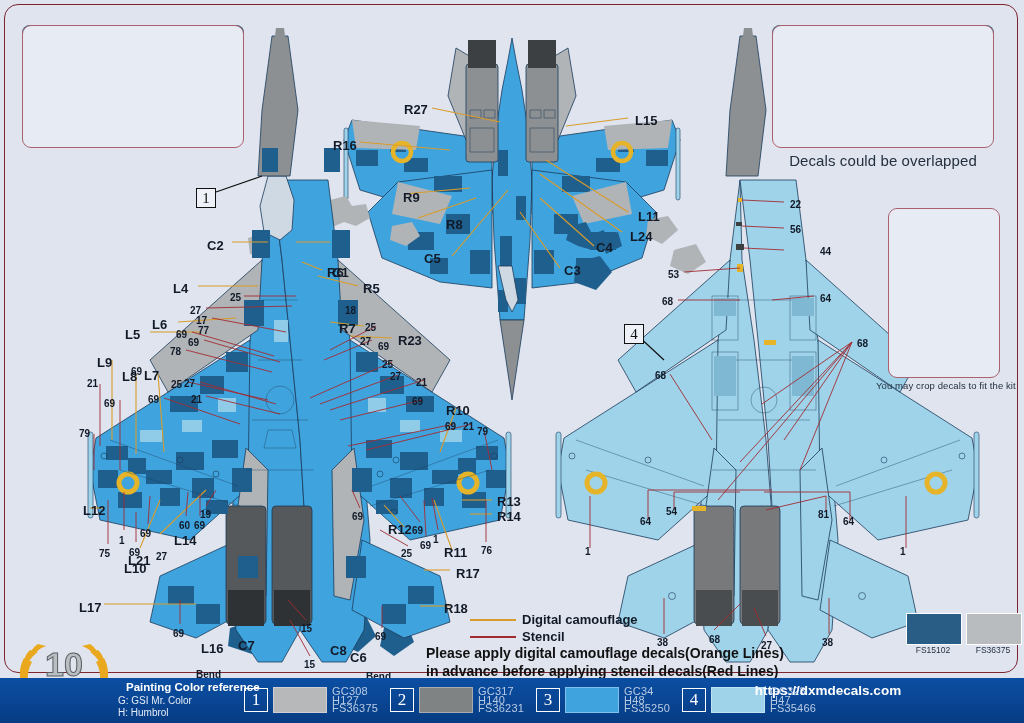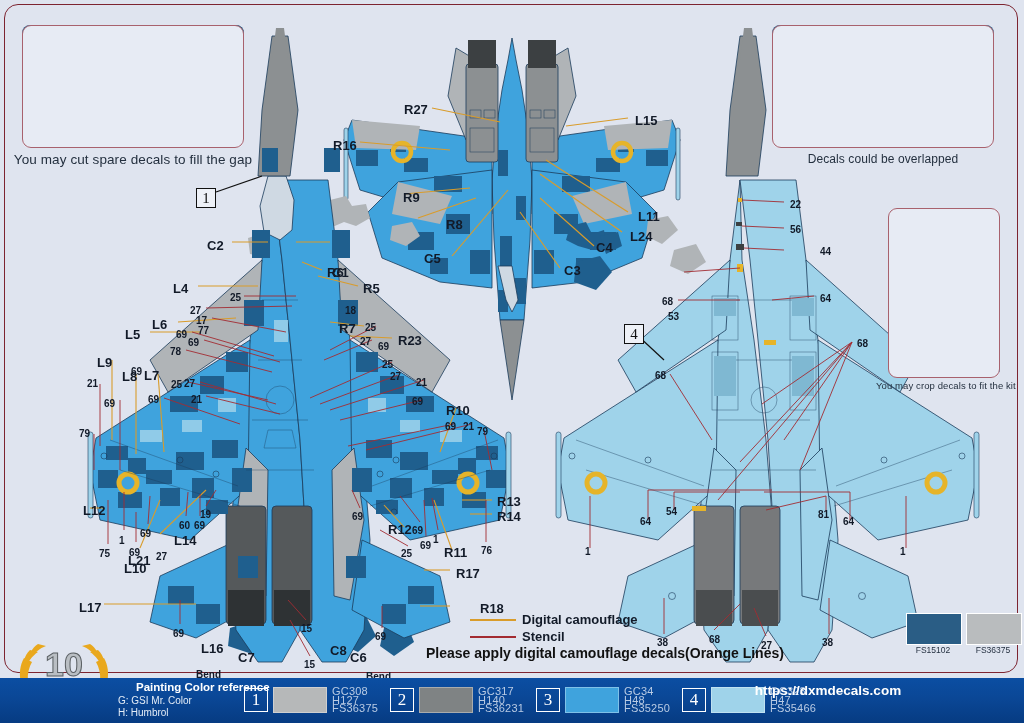--- a/index.html
+++ b/index.html
@@ -27,21 +27,21 @@
   .inset-cap{
     position:absolute;text-align:center;color:#24303f;
     font-size:13.5px;letter-spacing:.1px;white-space:nowrap;
   }
 
   
   .bottombar{
     position:absolute;left:0;top:678px;width:1024px;height:45px;
     background:linear-gradient(to bottom,#0b4ea2 0%, #0a4796 45%, #063b82 100%);
   }
-  .bb-title{position:absolute;left:128px;top:681px;color:#fff;font-size:11.5px;font-weight:bold;line-height:13px;padding-left:8px;}
+  .bb-title{position:absolute;left:118px;top:681px;color:#fff;font-size:11.5px;font-weight:bold;line-height:13px;padding-left:8px;}
   .bb-sub{position:absolute;left:118px;top:695px;color:#e3ecf7;font-size:10px;line-height:12px;}
   .chip-group{position:absolute;display:flex;align-items:center;gap:5px;}
   .chip-num{
     width:24px;height:24px;border:1.6px solid #fff;color:#fff;
     display:flex;align-items:center;justify-content:center;
     font-size:17px;font-family:"Liberation Serif",serif;box-sizing:border-box;
   }
   .chip-sw{width:52px;height:24px;border:1px solid #ffffff55;}
   .chip-codes{color:#b9cbe4;font-size:11px;line-height:8.4px;letter-spacing:.2px;}
   .bb-links{position:absolute;right:16px;top:682px;text-align:center;color:#fff;
@@ -563,24 +563,23 @@
       <path d="M636,334 L664,360"></path>
     </g>
 
     <g>
       <line x1="470" y1="620" x2="516" y2="620" stroke="#d99c2b" stroke-width="1.8"></line>
       <line x1="470" y1="637" x2="516" y2="637" stroke="#a32b32" stroke-width="1.8"></line>
     </g>
   </svg>
 
   <div class="inset" style="left:22px;top:25px;width:222px;height:123px;"></div>
-  <div class="inset-cap" style="left:10px;top:152px;width:246px;">You may cut spare decals to fill the gap</div>
 
   <div class="inset" style="left:772px;top:25px;width:222px;height:123px;"></div>
-  <div class="inset-cap" style="left:760px;top:152px;width:246px;font-size:12px;">Decals could be overlapped</div>
+  <div class="inset-cap" style="left:760px;top:152px;width:246px;font-size:15px;">Decals could be overlapped</div>
 
   <div class="inset" style="left:888px;top:208px;width:112px;height:170px;"></div>
   <div class="inset-cap caption-small" style="left:876px;top:380px;width:136px;font-size:9.5px;">You may crop decals to fit the kit</div>
 
   <div class="boxnum" style="left:196px;top:188px;">1</div>
   <div class="boxnum" style="left:624px;top:324px;">4</div>
 
   <div id="callout-layer">
       <div class="lbl big" style="left: 404px; top: 102px;">R27</div>
       <div class="lbl big" style="left: 635px; top: 113px;">L15</div>
@@ -601,32 +600,32 @@
       <div class="lbl big" style="left: 125px; top: 327px;">L5</div>
       <div class="lbl big" style="left: 97px; top: 355px;">L9</div>
       <div class="lbl big" style="left: 122px; top: 369px;">L8</div>
       <div class="lbl big" style="left: 144px; top: 368px;">L7</div>
       <div class="lbl big" style="left: 83px; top: 503px;">L12</div>
       <div class="lbl big" style="left: 124px; top: 561px;">L10</div>
       <div class="lbl big" style="left: 128px; top: 553px;">L21</div>
       <div class="lbl big" style="left: 174px; top: 533px;">L14</div>
       <div class="lbl big" style="left: 79px; top: 600px;">L17</div>
       <div class="lbl big" style="left: 201px; top: 641px; text-align: center;">L16</div>
-      <div class="lbl big" style="left: 238px; top: 638px; margin-top: 12px;">C7</div>
+      <div class="lbl big" style="left: 238px; top: 638px;">C7</div>
       <div class="lbl big" style="left: 330px; top: 643px;">C8</div>
       <div class="lbl big" style="left: 350px; top: 650px;">C6</div>
       <div class="lbl big" style="left: 339px; top: 321px;">R7</div>
       <div class="lbl big" style="left: 398px; top: 333px;">R23</div>
       <div class="lbl big" style="left: 446px; top: 403px;">R10</div>
       <div class="lbl big" style="left: 497px; top: 494px;">R13</div>
       <div class="lbl big" style="left: 497px; top: 509px;">R14</div>
       <div class="lbl big" style="left: 388px; top: 522px;">R12</div>
       <div class="lbl big" style="left: 444px; top: 545px;">R11</div>
       <div class="lbl big" style="left: 456px; top: 566px;">R17</div>
-      <div class="lbl big" style="left: 480px; top: 601px;">R18</div>
+      <div class="lbl big" style="left: 444px; top: 601px;">R18</div>
       <div class="lbl big" style="left: 196px; top: 669px; font-size: 10px;">Bend</div>
       <div class="lbl big" style="left: 366px; top: 671px; font-size: 10px;">Bend</div>
       <div class="lbl num" style="left: 230px; top: 292px;">25</div>
       <div class="lbl num" style="left: 190px; top: 305px;">27</div>
       <div class="lbl num" style="left: 345px; top: 305px;">18</div>
       <div class="lbl num" style="left: 196px; top: 315px;">17</div>
       <div class="lbl num" style="left: 198px; top: 325px;">77</div>
       <div class="lbl num" style="left: 176px; top: 329px;">69</div>
       <div class="lbl num" style="left: 188px; top: 337px;">69</div>
       <div class="lbl num" style="left: 170px; top: 346px;">78</div>
@@ -662,41 +661,42 @@
       <div class="lbl num" style="left: 420px; top: 540px;">69</div>
       <div class="lbl num" style="left: 481px; top: 545px;">76</div>
       <div class="lbl num" style="left: 401px; top: 548px;">25</div>
       <div class="lbl num" style="left: 173px; top: 628px;">69</div>
       <div class="lbl num" style="left: 375px; top: 631px;">69</div>
       <div class="lbl num" style="left: 301px; top: 623px;">15</div>
       <div class="lbl num" style="left: 304px; top: 659px;">15</div>
       <div class="lbl num" style="left: 790px; top: 199px;">22</div>
       <div class="lbl num" style="left: 790px; top: 224px;">56</div>
       <div class="lbl num" style="left: 820px; top: 246px;">44</div>
-      <div class="lbl num" style="left: 668px; top: 269px; margin-top: 42px;">53</div>
+      <div class="lbl num" style="left: 668px; top: 269px;">53</div>
       <div class="lbl num" style="left: 662px; top: 296px;">68</div>
       <div class="lbl num" style="left: 820px; top: 293px;">64</div>
       <div class="lbl num" style="left: 857px; top: 338px;">68</div>
       <div class="lbl num" style="left: 655px; top: 370px;">68</div>
       <div class="lbl num" style="left: 640px; top: 516px;">64</div>
       <div class="lbl num" style="left: 666px; top: 506px;">54</div>
       <div class="lbl num" style="left: 843px; top: 516px;">64</div>
       <div class="lbl num" style="left: 818px; top: 509px;">81</div>
       <div class="lbl num" style="left: 585px; top: 546px;">1</div>
       <div class="lbl num" style="left: 900px; top: 546px;">1</div>
       <div class="lbl num" style="left: 657px; top: 637px;">38</div>
       <div class="lbl num" style="left: 709px; top: 634px;">68</div>
       <div class="lbl num" style="left: 761px; top: 640px;">27</div>
       <div class="lbl num" style="left: 822px; top: 637px;">38</div>
     </div>
 
   <div class="lbl big" style="left:522px;top:612px;">Digital camouflage</div>
   <div class="lbl big" style="left:522px;top:629px;">Stencil</div>
 
   <div class="note" style="left:426px;top:644px;">Please apply digital camouflage decals(Orange Lines)</div>
+  <div class="note" style="left:426px;top:662px;">in advance before applying stencil decals(Red Lines)</div>
 
   <div class="fsw" style="left:906px;top:613px;background:#2a5d85;"></div>
   <div class="fsw-cap" style="left:904px;top:645px;text-align:center;">FS15102</div>
   <div class="fsw" style="left:966px;top:613px;background:#b9bcbe;"></div>
   <div class="fsw-cap" style="left:964px;top:645px;">FS36375</div>
 
   <div class="logo">
     <svg width="104" height="92" viewBox="0 0 104 92">
       <g fill="#e9a81d">
         <path d="M12,30 C4,44 8,64 22,74 C14,60 14,44 20,34 Z"></path>

